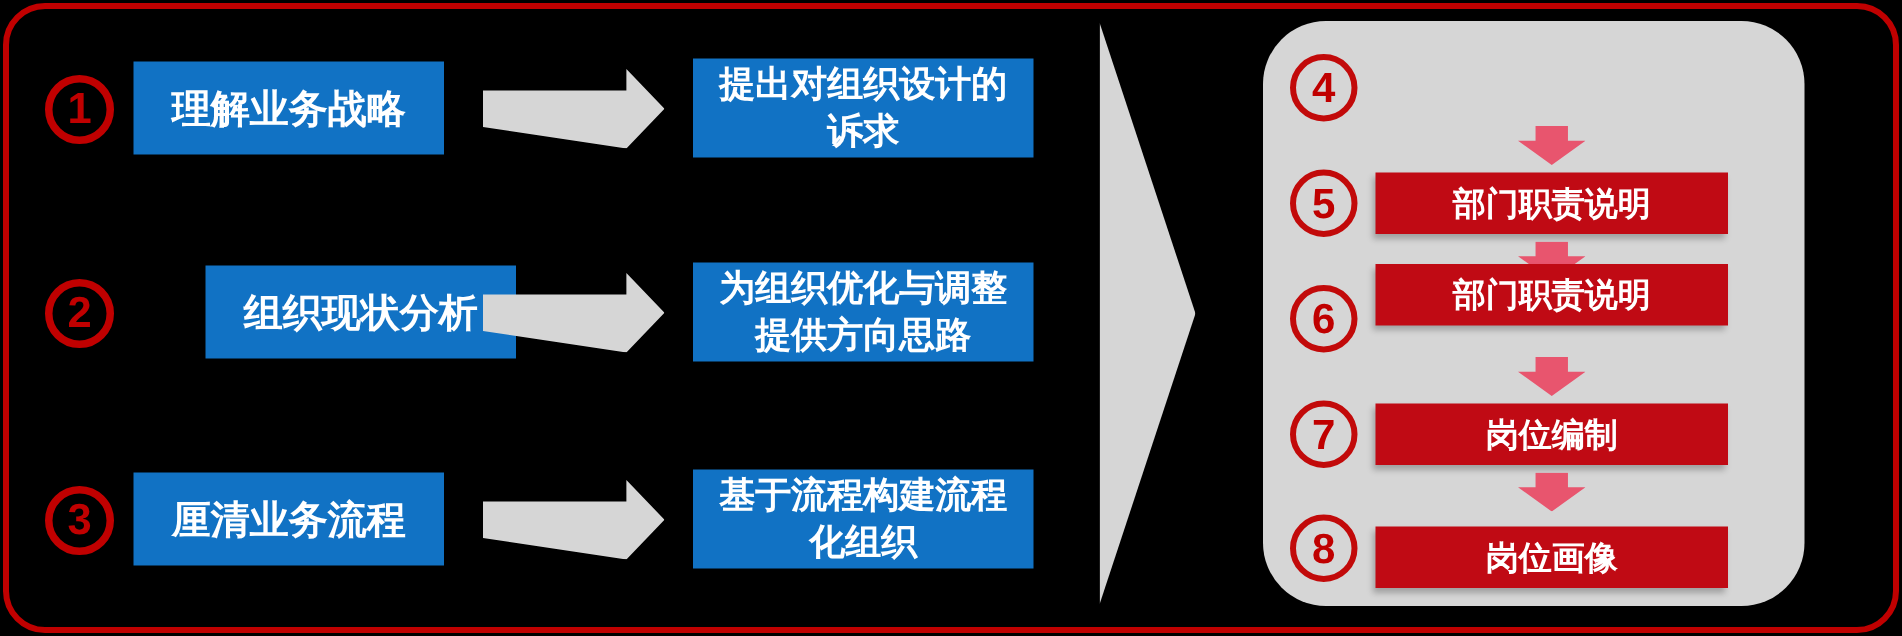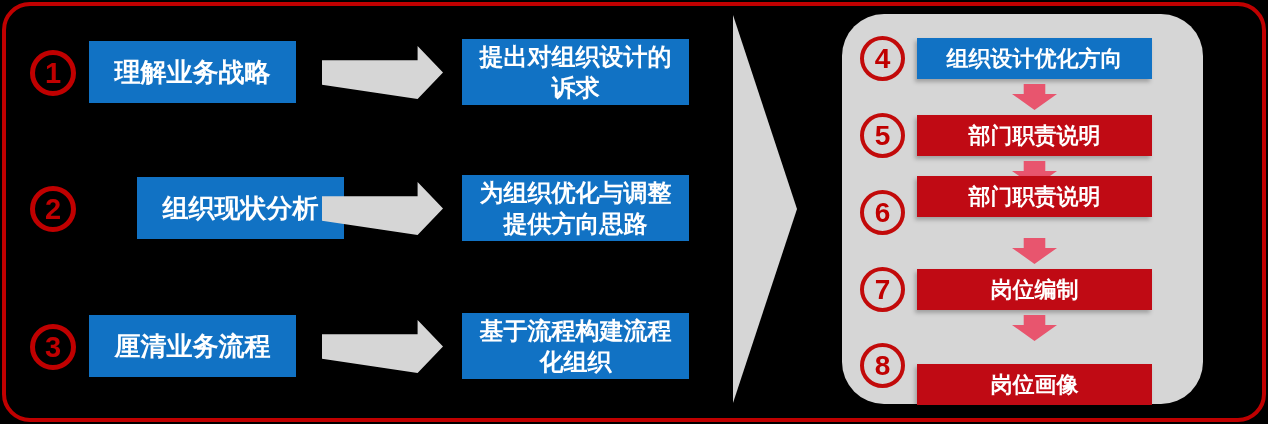--- a/index.html
+++ b/index.html
@@ -75,21 +75,20 @@
   <div class="harrow" style="top:320px;"></div>
   <div class="box blue result-box" style="top:313px;">基于流程构建流程化组织</div>
 
   <div class="big-arrow"></div>
 
   <div class="panel">
 
     <div class="circle panel-c" style="top:22px;">
       <span>4</span>
     </div>
-    <div class="box blue pbox" style="top:24px;">组织设计优化方向</div>
 
     <div class="darrow" style="top:70px;"></div>
 
     <div class="circle panel-c" style="top:99px;">
       <span>5</span>
     </div>
     <div class="box red pbox" style="top:101px;">部门职责说明</div>
 
     <div class="darrow" style="top:147px;"></div>
 
@@ -103,19 +102,19 @@
     <div class="circle panel-c" style="top:253px;">
       <span>7</span>
     </div>
     <div class="box red pbox" style="top:255px;">岗位编制</div>
 
     <div class="darrow" style="top:301px;"></div>
 
     <div class="circle panel-c" style="top:329px;">
       <span>8</span>
     </div>
-    <div class="box red pbox" style="top:350px;">岗位画像</div>
+    <div class="box red pbox" style="top:337px;">岗位画像</div>
 
   </div>
 
   <div class="frame"></div>
 
 </div>
 
 </body></html>

